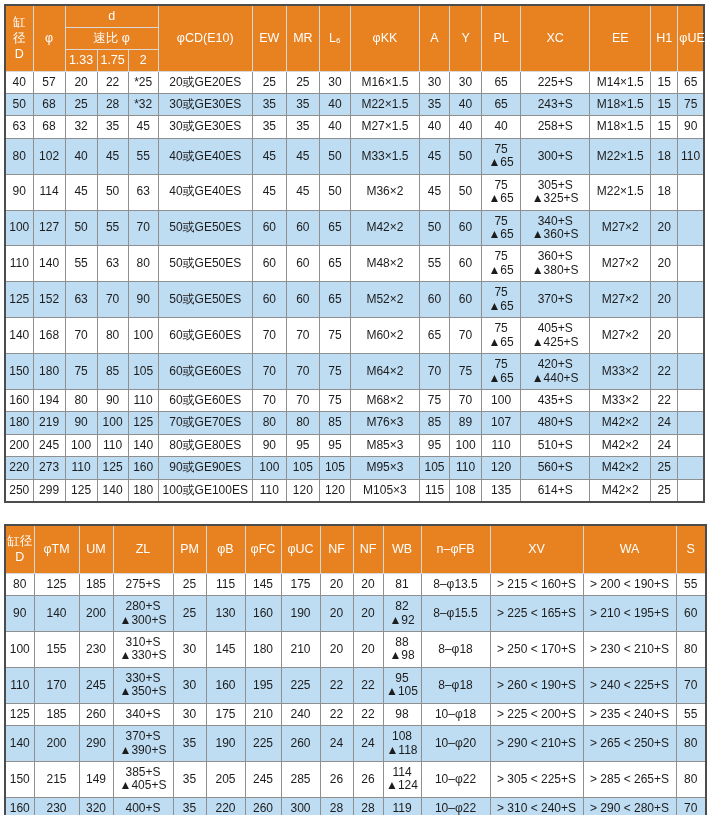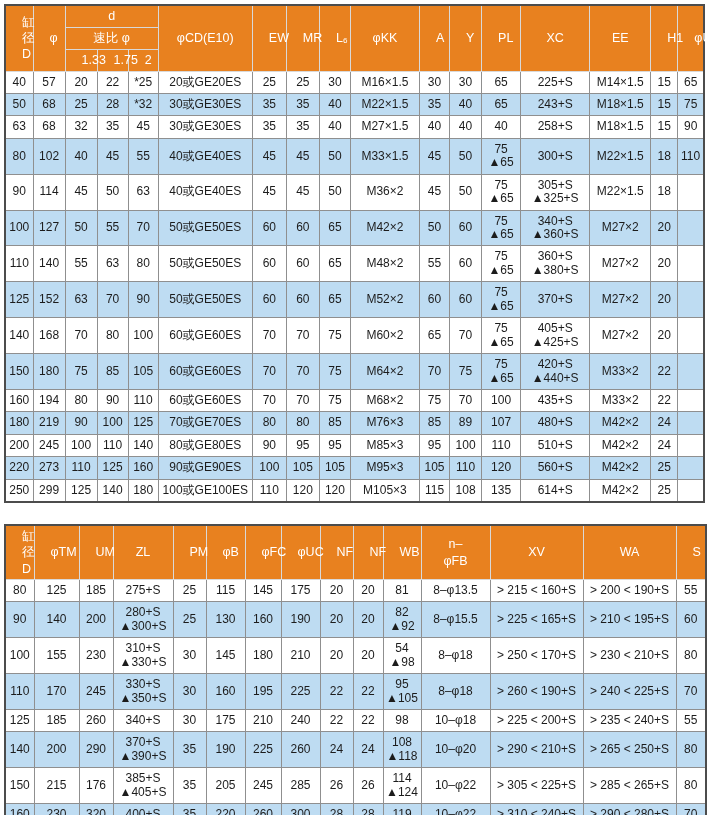--- a/index.html
+++ b/index.html
@@ -16,21 +16,21 @@
     font-family:"Liberation Sans","DejaVu Sans",sans-serif;
   }
   .page{padding:4px;}
   table{
     border-collapse:collapse;table-layout:fixed;width:701px;
     border:2px solid var(--border-dark);
   }
   th{
     background:var(--header-bg);color:#ffffff;font-weight:normal;
     font-size:12.5px;border:1px solid var(--border-head);
-    padding:2px 16px;text-align:center;white-space:pre-line;line-height:1.3;
+    padding:2px 1px;text-align:center;white-space:pre-line;line-height:1.3;
   }
   td{
     border:1px solid var(--border-cell);background:#fff;
     font-size:12px;color:#1c1c1c;text-align:center;
     padding:4px 1px;white-space:pre-line;line-height:1.12;
   }
   tr.alt td{background:var(--row-alt);}
   #t1 thead tr th{height:22px;}
   #t2 thead th{height:48px;}
   .gap{height:21px;}
@@ -490,21 +490,21 @@
           <td>155</td>
           <td>230</td>
           <td>310+S
 ▲330+S</td>
           <td>30</td>
           <td>145</td>
           <td>180</td>
           <td>210</td>
           <td>20</td>
           <td>20</td>
-          <td>54
+          <td>88
 ▲98</td>
           <td>8–φ18</td>
           <td>&gt; 250 &lt; 170+S</td>
           <td>&gt; 230 &lt; 210+S</td>
           <td>80</td>
         </tr>
         <tr class="alt">
           <td>110</td>
           <td>170</td>
           <td>245</td>
@@ -555,21 +555,21 @@
           <td>108
 ▲118</td>
           <td>10–φ20</td>
           <td>&gt; 290 &lt; 210+S</td>
           <td>&gt; 265 &lt; 250+S</td>
           <td>80</td>
         </tr>
         <tr>
           <td>150</td>
           <td>215</td>
-          <td>176</td>
+          <td>149</td>
           <td>385+S
 ▲405+S</td>
           <td>35</td>
           <td>205</td>
           <td>245</td>
           <td>285</td>
           <td>26</td>
           <td>26</td>
           <td>114
 ▲124</td>

